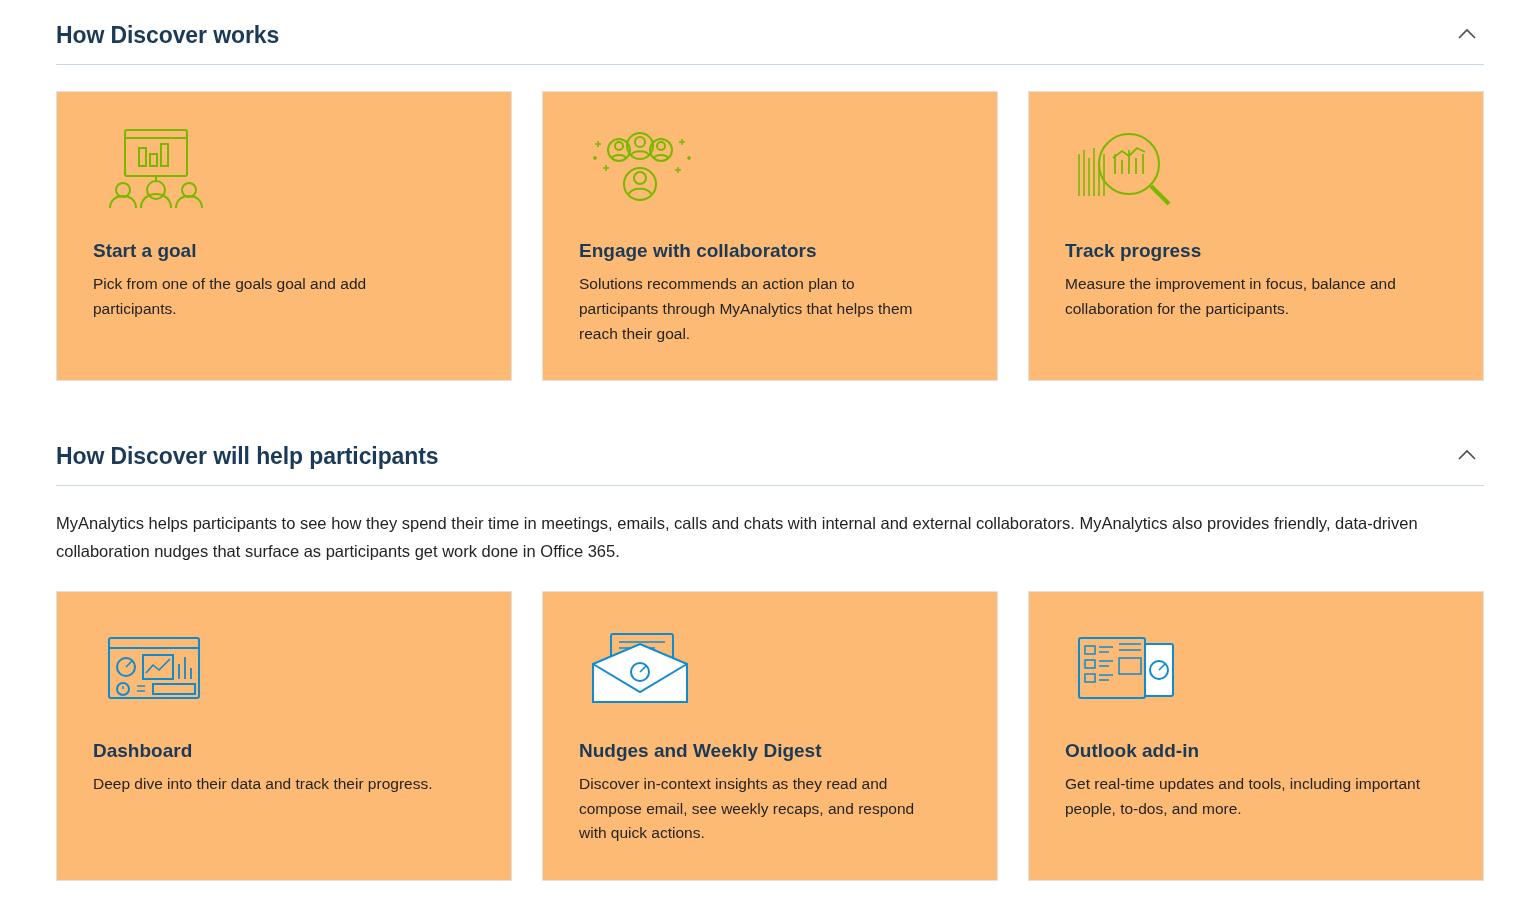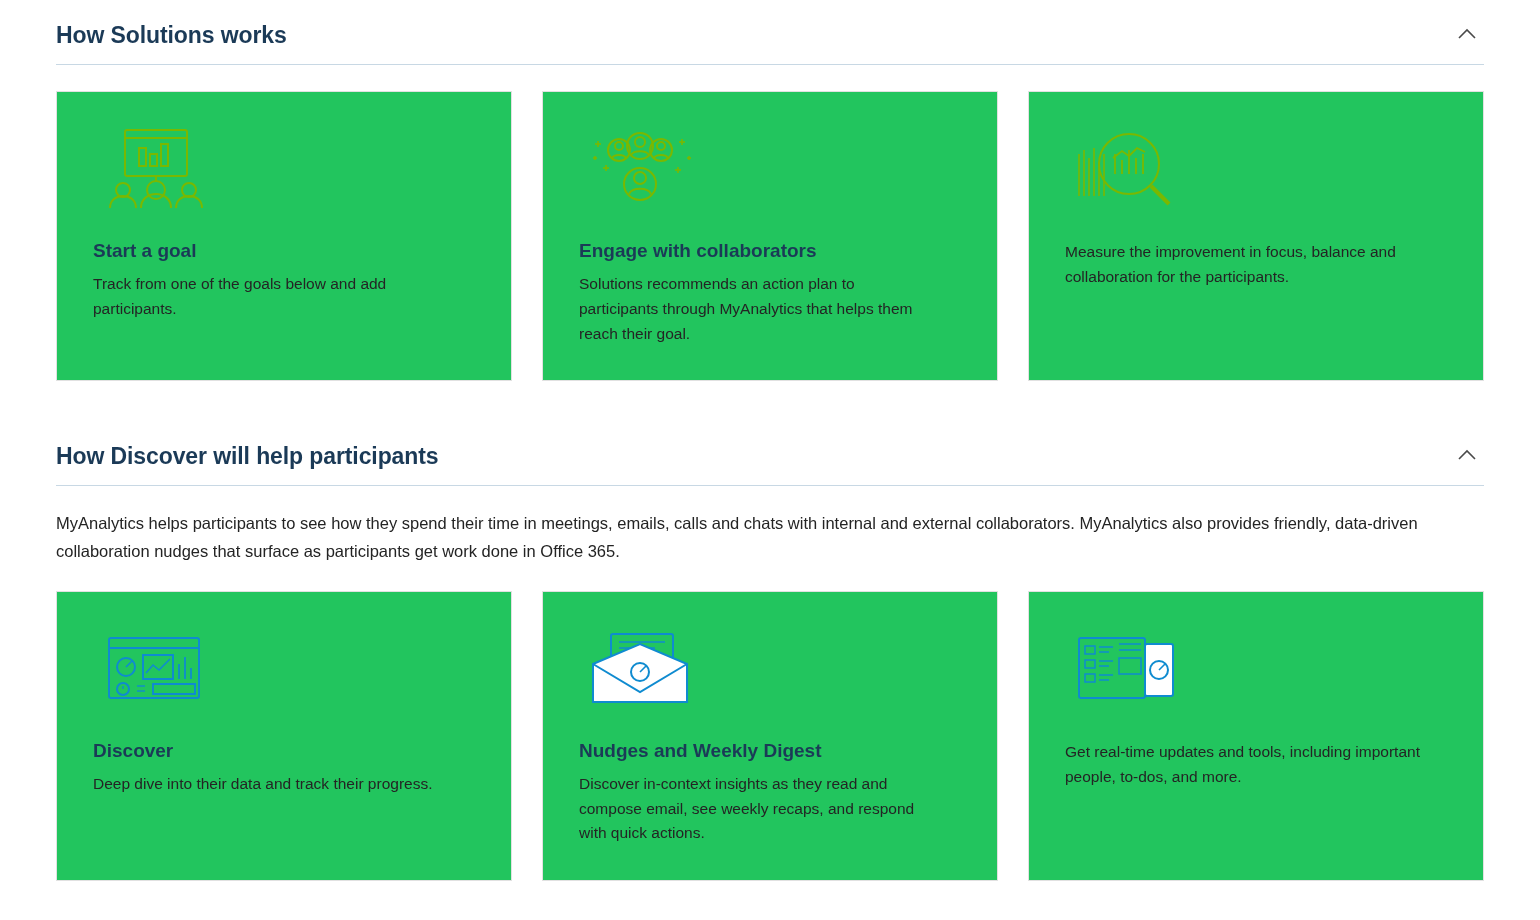--- a/index.html
+++ b/index.html
@@ -46,21 +46,21 @@
   .chevron svg { display: block; }
 
   .cards {
     display: flex;
     gap: 30px;
     margin-top: 26px;
   }
   .card {
     flex: 1 1 0;
     border: 1px solid #e1e1e1;
-    background: #22c55e;
+    background: #fdba74;
     box-sizing: border-box;
     padding: 30px 36px 34px 36px;
     min-height: 282px;
   }
   .card-icon {
     height: 92px;
     display: flex;
     align-items: center;
     justify-content: flex-start;
     margin-bottom: 26px;
@@ -88,21 +88,21 @@
 
   .spacer-lg { height: 52px; }
 </style>
 </head>
 <body>
 
 <div class="page">
 
   <div class="section">
     <div class="section-header">
-      <div class="section-title">How Solutions works</div>
+      <div class="section-title">How Discover works</div>
       <div class="chevron">
         <svg width="22" height="22" viewBox="0 0 22 22" aria-hidden="true">
           <polyline points="3,14 11,6 19,14" fill="none" stroke="#4a4a4a" stroke-width="1.6"></polyline>
         </svg>
       </div>
     </div>
 
     <div class="cards">
 
       <div class="card">
@@ -118,21 +118,21 @@
               <circle cx="63" cy="66" r="9"></circle>
               <path d="M48 84c0-9 7-14 15-14s15 5 15 14"></path>
               <circle cx="30" cy="66" r="7"></circle>
               <path d="M17 84c0-8 6-12 13-12s13 4 13 12"></path>
               <circle cx="96" cy="66" r="7"></circle>
               <path d="M83 84c0-8 6-12 13-12s13 4 13 12"></path>
             </g>
           </svg>
         </div>
         <div class="card-title">Start a goal</div>
-        <div class="card-desc">Track from one of the goals below and add participants.</div>
+        <div class="card-desc">Pick from one of the goals goal and add participants.</div>
       </div>
 
       <div class="card">
         <div class="card-icon">
           <svg width="122" height="88" viewBox="0 0 122 88" aria-hidden="true">
             <g fill="none" stroke="#7ab800" stroke-width="2">
               <circle cx="40" cy="26" r="11"></circle>
               <circle cx="40" cy="22" r="4"></circle>
               <path d="M33 34c2-4 12-4 14 0"></path>
               <circle cx="82" cy="26" r="11"></circle>
@@ -183,20 +183,21 @@
                 <line x1="57" y1="50" x2="57" y2="36"></line>
                 <line x1="64" y1="50" x2="64" y2="26"></line>
                 <line x1="71" y1="50" x2="71" y2="34"></line>
                 <line x1="78" y1="50" x2="78" y2="30"></line>
                 <polyline points="48,34 57,27 64,32 72,24 80,28"></polyline>
               </g>
               <line x1="86" y1="62" x2="104" y2="80" stroke-width="4"></line>
             </g>
           </svg>
         </div>
+        <div class="card-title">Track progress</div>
         <div class="card-desc">Measure the improvement in focus, balance and collaboration for the participants.</div>
       </div>
 
     </div>
   </div>
 
   <div class="spacer-lg"></div>
 
   <div class="section">
     <div class="section-header">
@@ -228,21 +229,21 @@
                 <line x1="98" y1="55" x2="98" y2="44"></line>
               </g>
               <circle cx="30" cy="65" r="6"></circle>
               <line x1="30" y1="62" x2="30" y2="65" stroke-width="1.4"></line>
               <line x1="44" y1="62" x2="52" y2="62" stroke-width="1.4"></line>
               <line x1="44" y1="67" x2="52" y2="67" stroke-width="1.4"></line>
               <rect x="60" y="60" width="42" height="10"></rect>
             </g>
           </svg>
         </div>
-        <div class="card-title">Discover</div>
+        <div class="card-title">Dashboard</div>
         <div class="card-desc">Deep dive into their data and track their progress.</div>
       </div>
 
       <div class="card">
         <div class="card-icon">
           <svg width="122" height="88" viewBox="0 0 122 88" aria-hidden="true">
             <g fill="none" stroke="#0f8bd0" stroke-width="2">
               <rect x="32" y="10" width="62" height="32" rx="2"></rect>
               <line x1="40" y1="18" x2="86" y2="18" stroke-width="1.4"></line>
               <line x1="40" y1="24" x2="76" y2="24" stroke-width="1.4"></line>
@@ -276,19 +277,20 @@
               </g>
               <line x1="54" y1="20" x2="76" y2="20" stroke-width="1.5"></line>
               <line x1="54" y1="26" x2="76" y2="26" stroke-width="1.5"></line>
               <rect x="54" y="34" width="22" height="16" stroke-width="1.5"></rect>
               <rect x="80" y="20" width="28" height="52" rx="2" fill="#ffffff"></rect>
               <circle cx="94" cy="46" r="9"></circle>
               <path d="M94 46 l6 -6" stroke-width="1.6"></path>
             </g>
           </svg>
         </div>
+        <div class="card-title">Outlook add-in</div>
         <div class="card-desc">Get real-time updates and tools, including important people, to-dos, and more.</div>
       </div>
 
     </div>
   </div>
 
 </div>
 
 </body></html>

